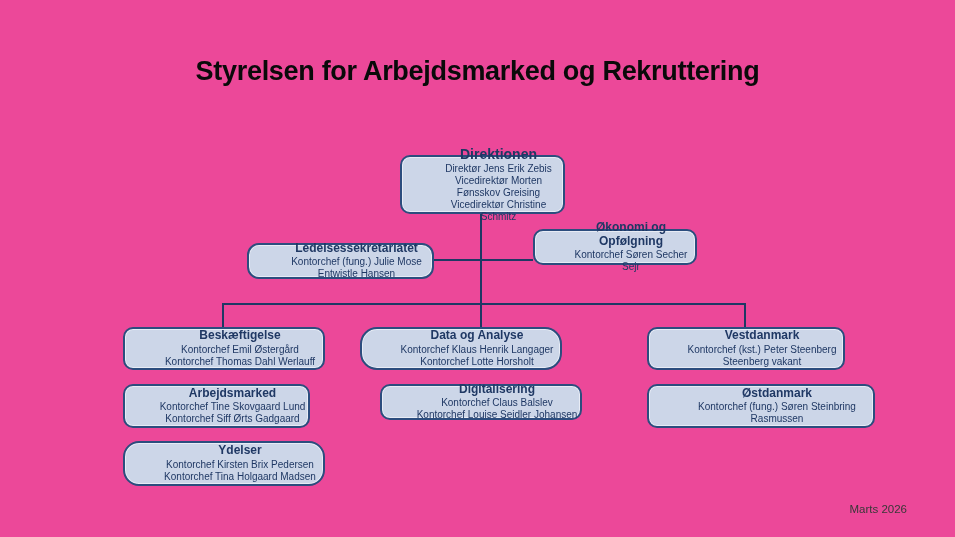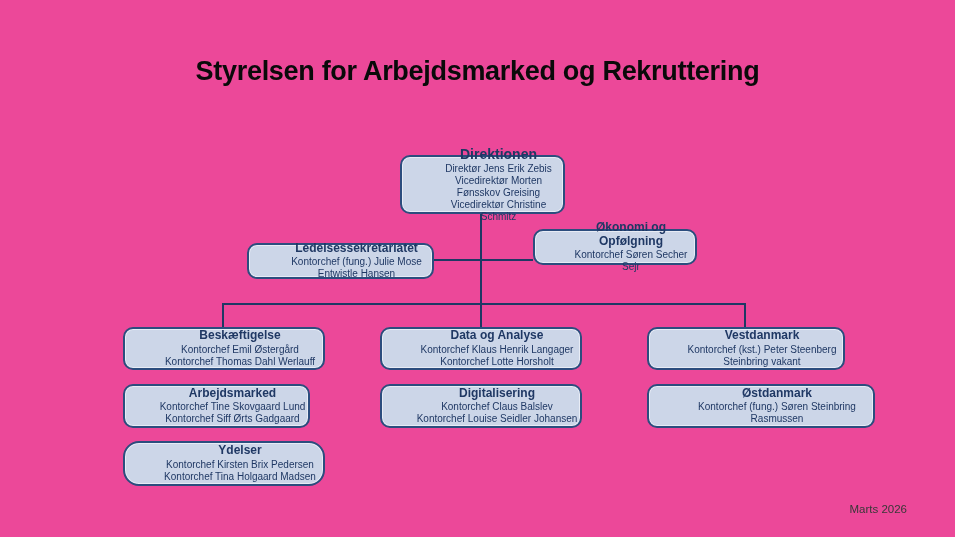--- a/index.html
+++ b/index.html
@@ -52,55 +52,55 @@
   <div class="connector" style="left:222px;top:303px;width:2px;height:24px;"></div>
   <div class="connector" style="left:744px;top:303px;width:2px;height:24px;"></div>
 
   <div class="org-box org-box--lg" style="left:400px;top:155px;width:165px;height:59px;">
     <div class="box-title">Direktionen</div>
     <div class="box-line">Direktør Jens Erik Zebis</div>
     <div class="box-line">Vicedirektør Morten Fønsskov Greising</div>
     <div class="box-line">Vicedirektør Christine Schmitz</div>
   </div>
 
-  <div class="org-box" style="left:247px;top:243px;width:187px;height:36px;">
+  <div class="org-box" style="left:247px;top:243px;width:187px;height:36px;border-radius:12px;">
     <div class="box-title">Ledelsessekretariatet</div>
     <div class="box-line">Kontorchef (fung.) Julie Mose Entwistle Hansen</div>
   </div>
 
   <div class="org-box" style="left:533px;top:229px;width:164px;height:36px;">
     <div class="box-title">Økonomi og Opfølgning</div>
     <div class="box-line">Kontorchef Søren Secher Sejr</div>
   </div>
 
   <div class="org-box" style="left:123px;top:327px;width:202px;height:43px;">
     <div class="box-title">Beskæftigelse</div>
     <div class="box-line">Kontorchef Emil Østergård</div>
     <div class="box-line">Kontorchef Thomas Dahl Werlauff</div>
   </div>
 
-  <div class="org-box" style="left:380px;top:327px;width:202px;height:43px;">
+  <div class="org-box" style="left:360px;top:327px;width:202px;height:43px;border-radius:17px;">
     <div class="box-title">Data og Analyse</div>
     <div class="box-line">Kontorchef Klaus Henrik Langager</div>
     <div class="box-line">Kontorchef Lotte Horsholt</div>
   </div>
 
   <div class="org-box" style="left:647px;top:327px;width:198px;height:43px;">
     <div class="box-title">Vestdanmark</div>
     <div class="box-line">Kontorchef (kst.) Peter Steenberg</div>
-    <div class="box-line">Steinbring vakant</div>
+    <div class="box-line">Steenberg vakant</div>
   </div>
 
   <div class="org-box" style="left:123px;top:384px;width:187px;height:44px;">
     <div class="box-title">Arbejdsmarked</div>
     <div class="box-line">Kontorchef Tine Skovgaard Lund</div>
     <div class="box-line">Kontorchef Siff Ørts Gadgaard</div>
   </div>
 
-  <div class="org-box" style="left:380px;top:384px;width:202px;height:44px;">
+  <div class="org-box" style="left:380px;top:384px;width:202px;height:36px;">
     <div class="box-title">Digitalisering</div>
     <div class="box-line">Kontorchef Claus Balslev</div>
     <div class="box-line">Kontorchef Louise Seidler Johansen</div>
   </div>
 
   <div class="org-box" style="left:647px;top:384px;width:228px;height:44px;">
     <div class="box-title">Østdanmark</div>
     <div class="box-line">Kontorchef (fung.) Søren Steinbring Rasmussen</div>
   </div>
 

